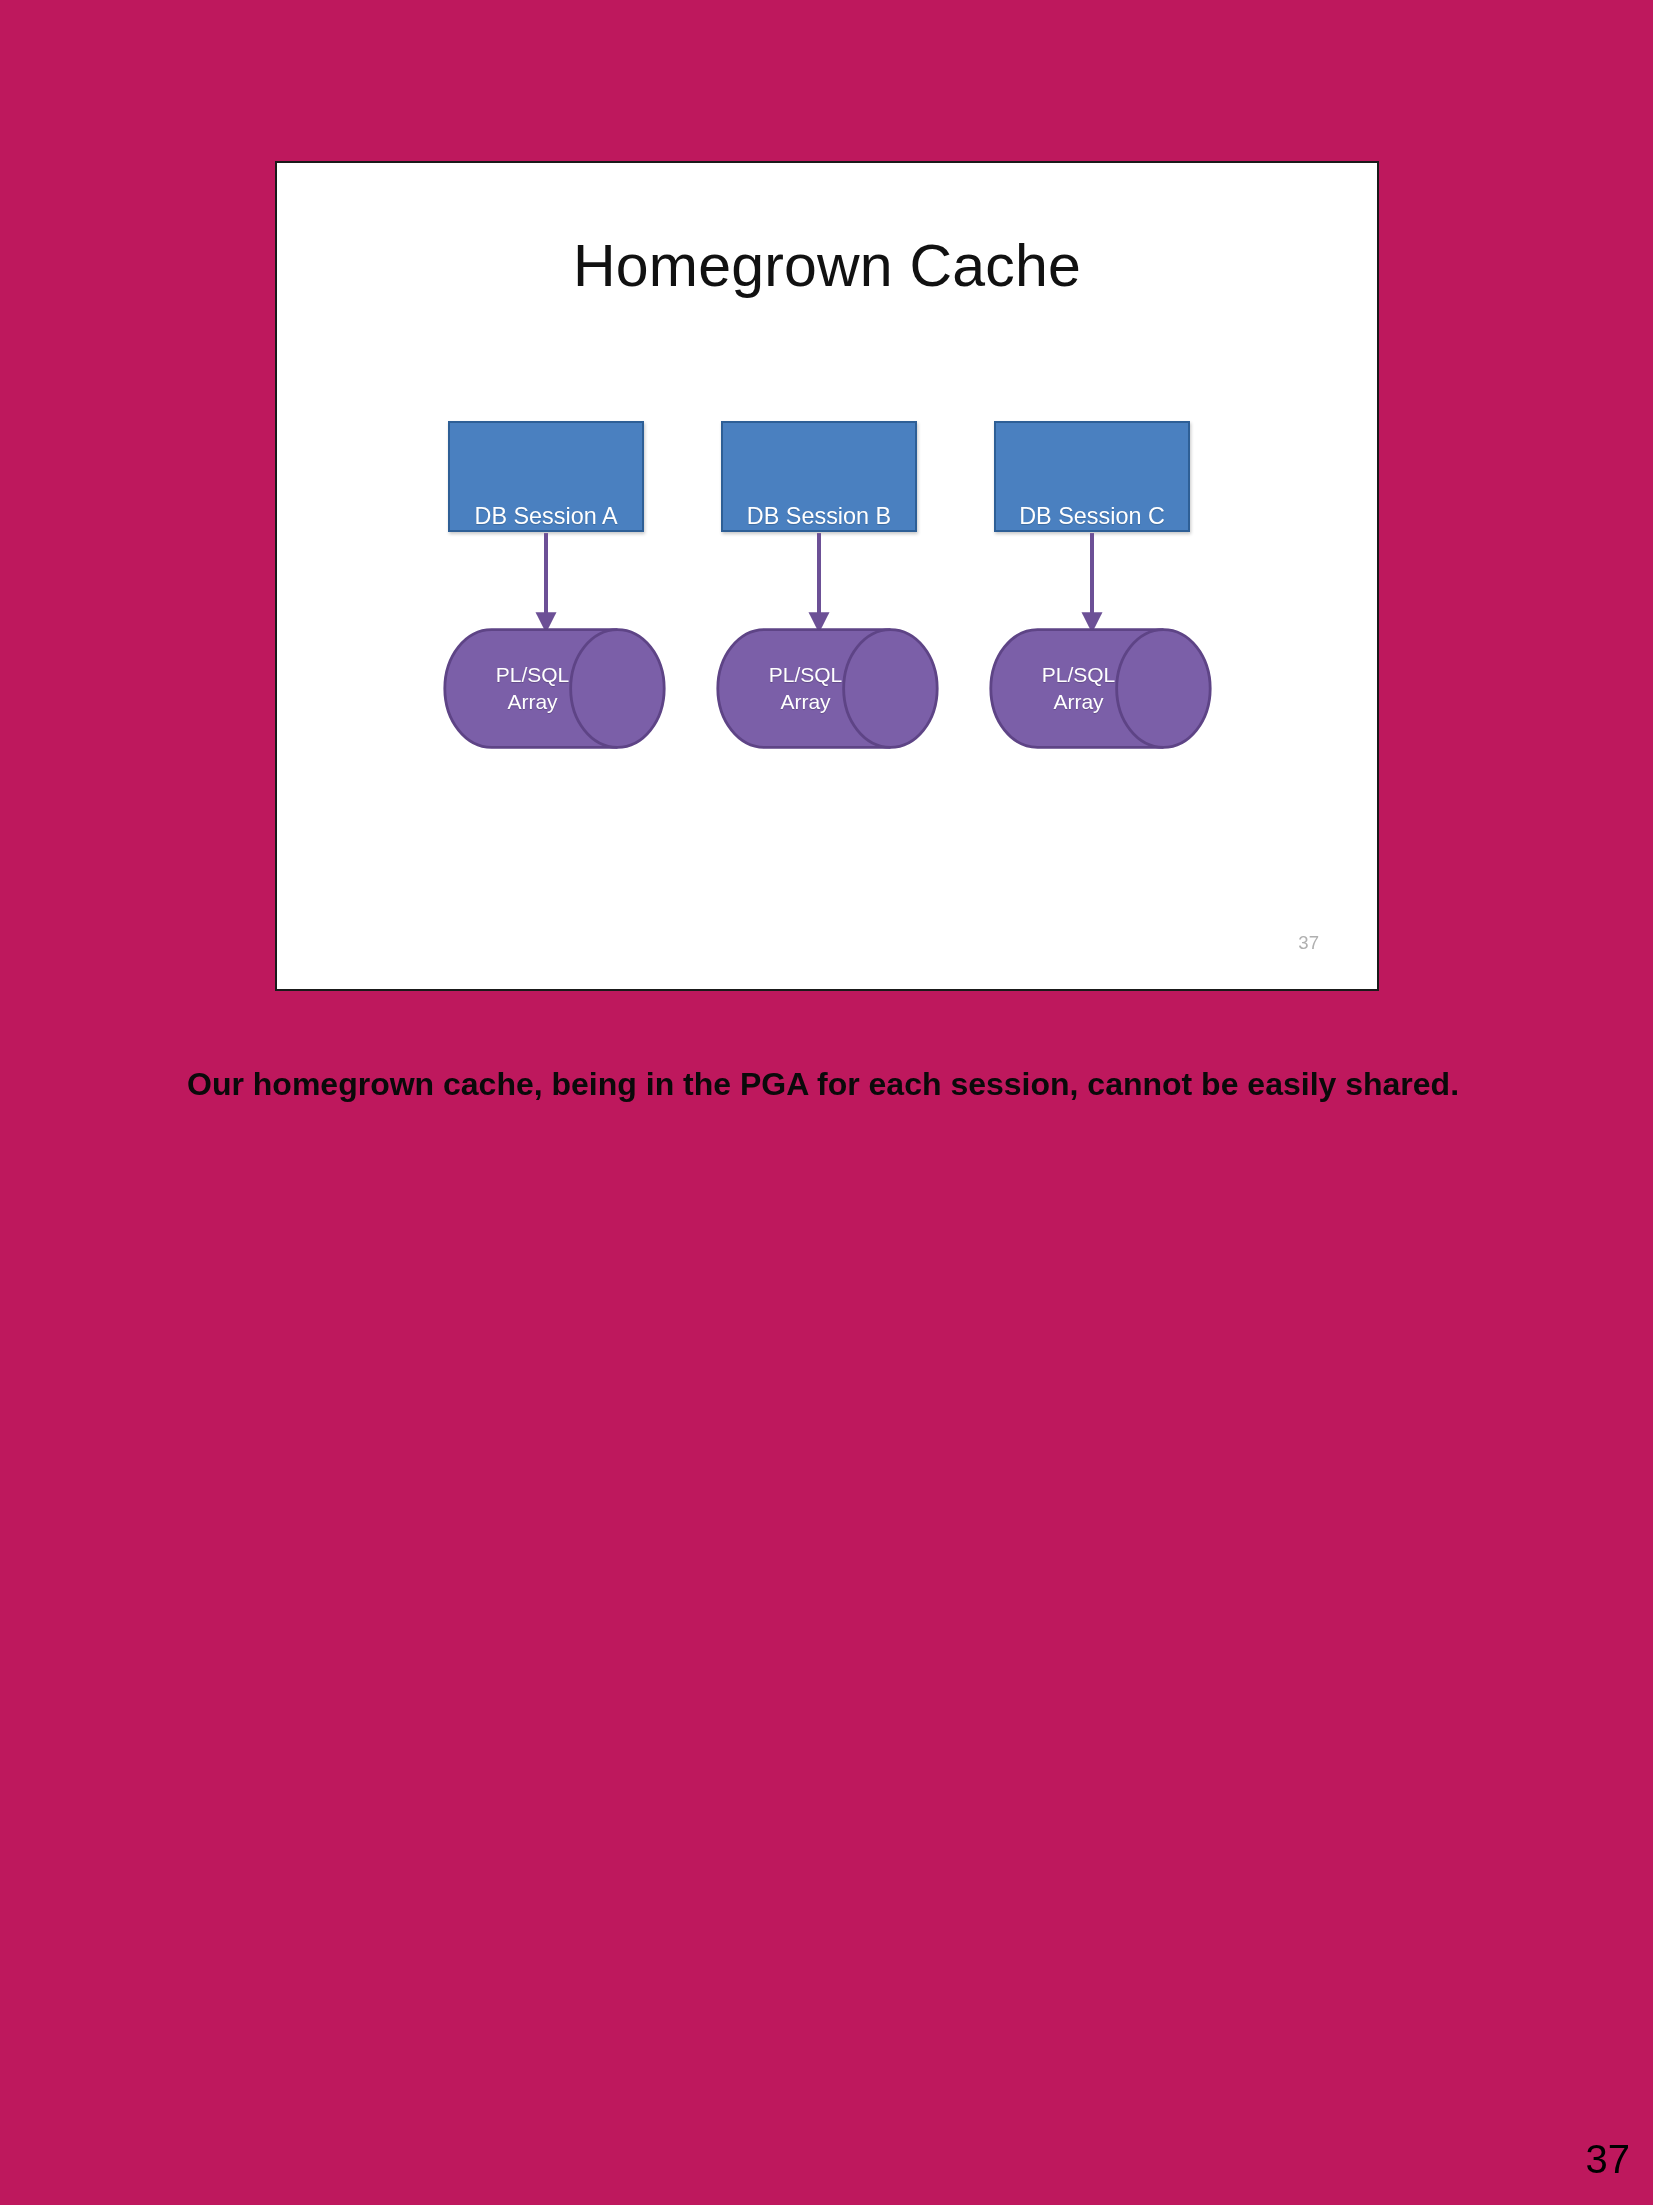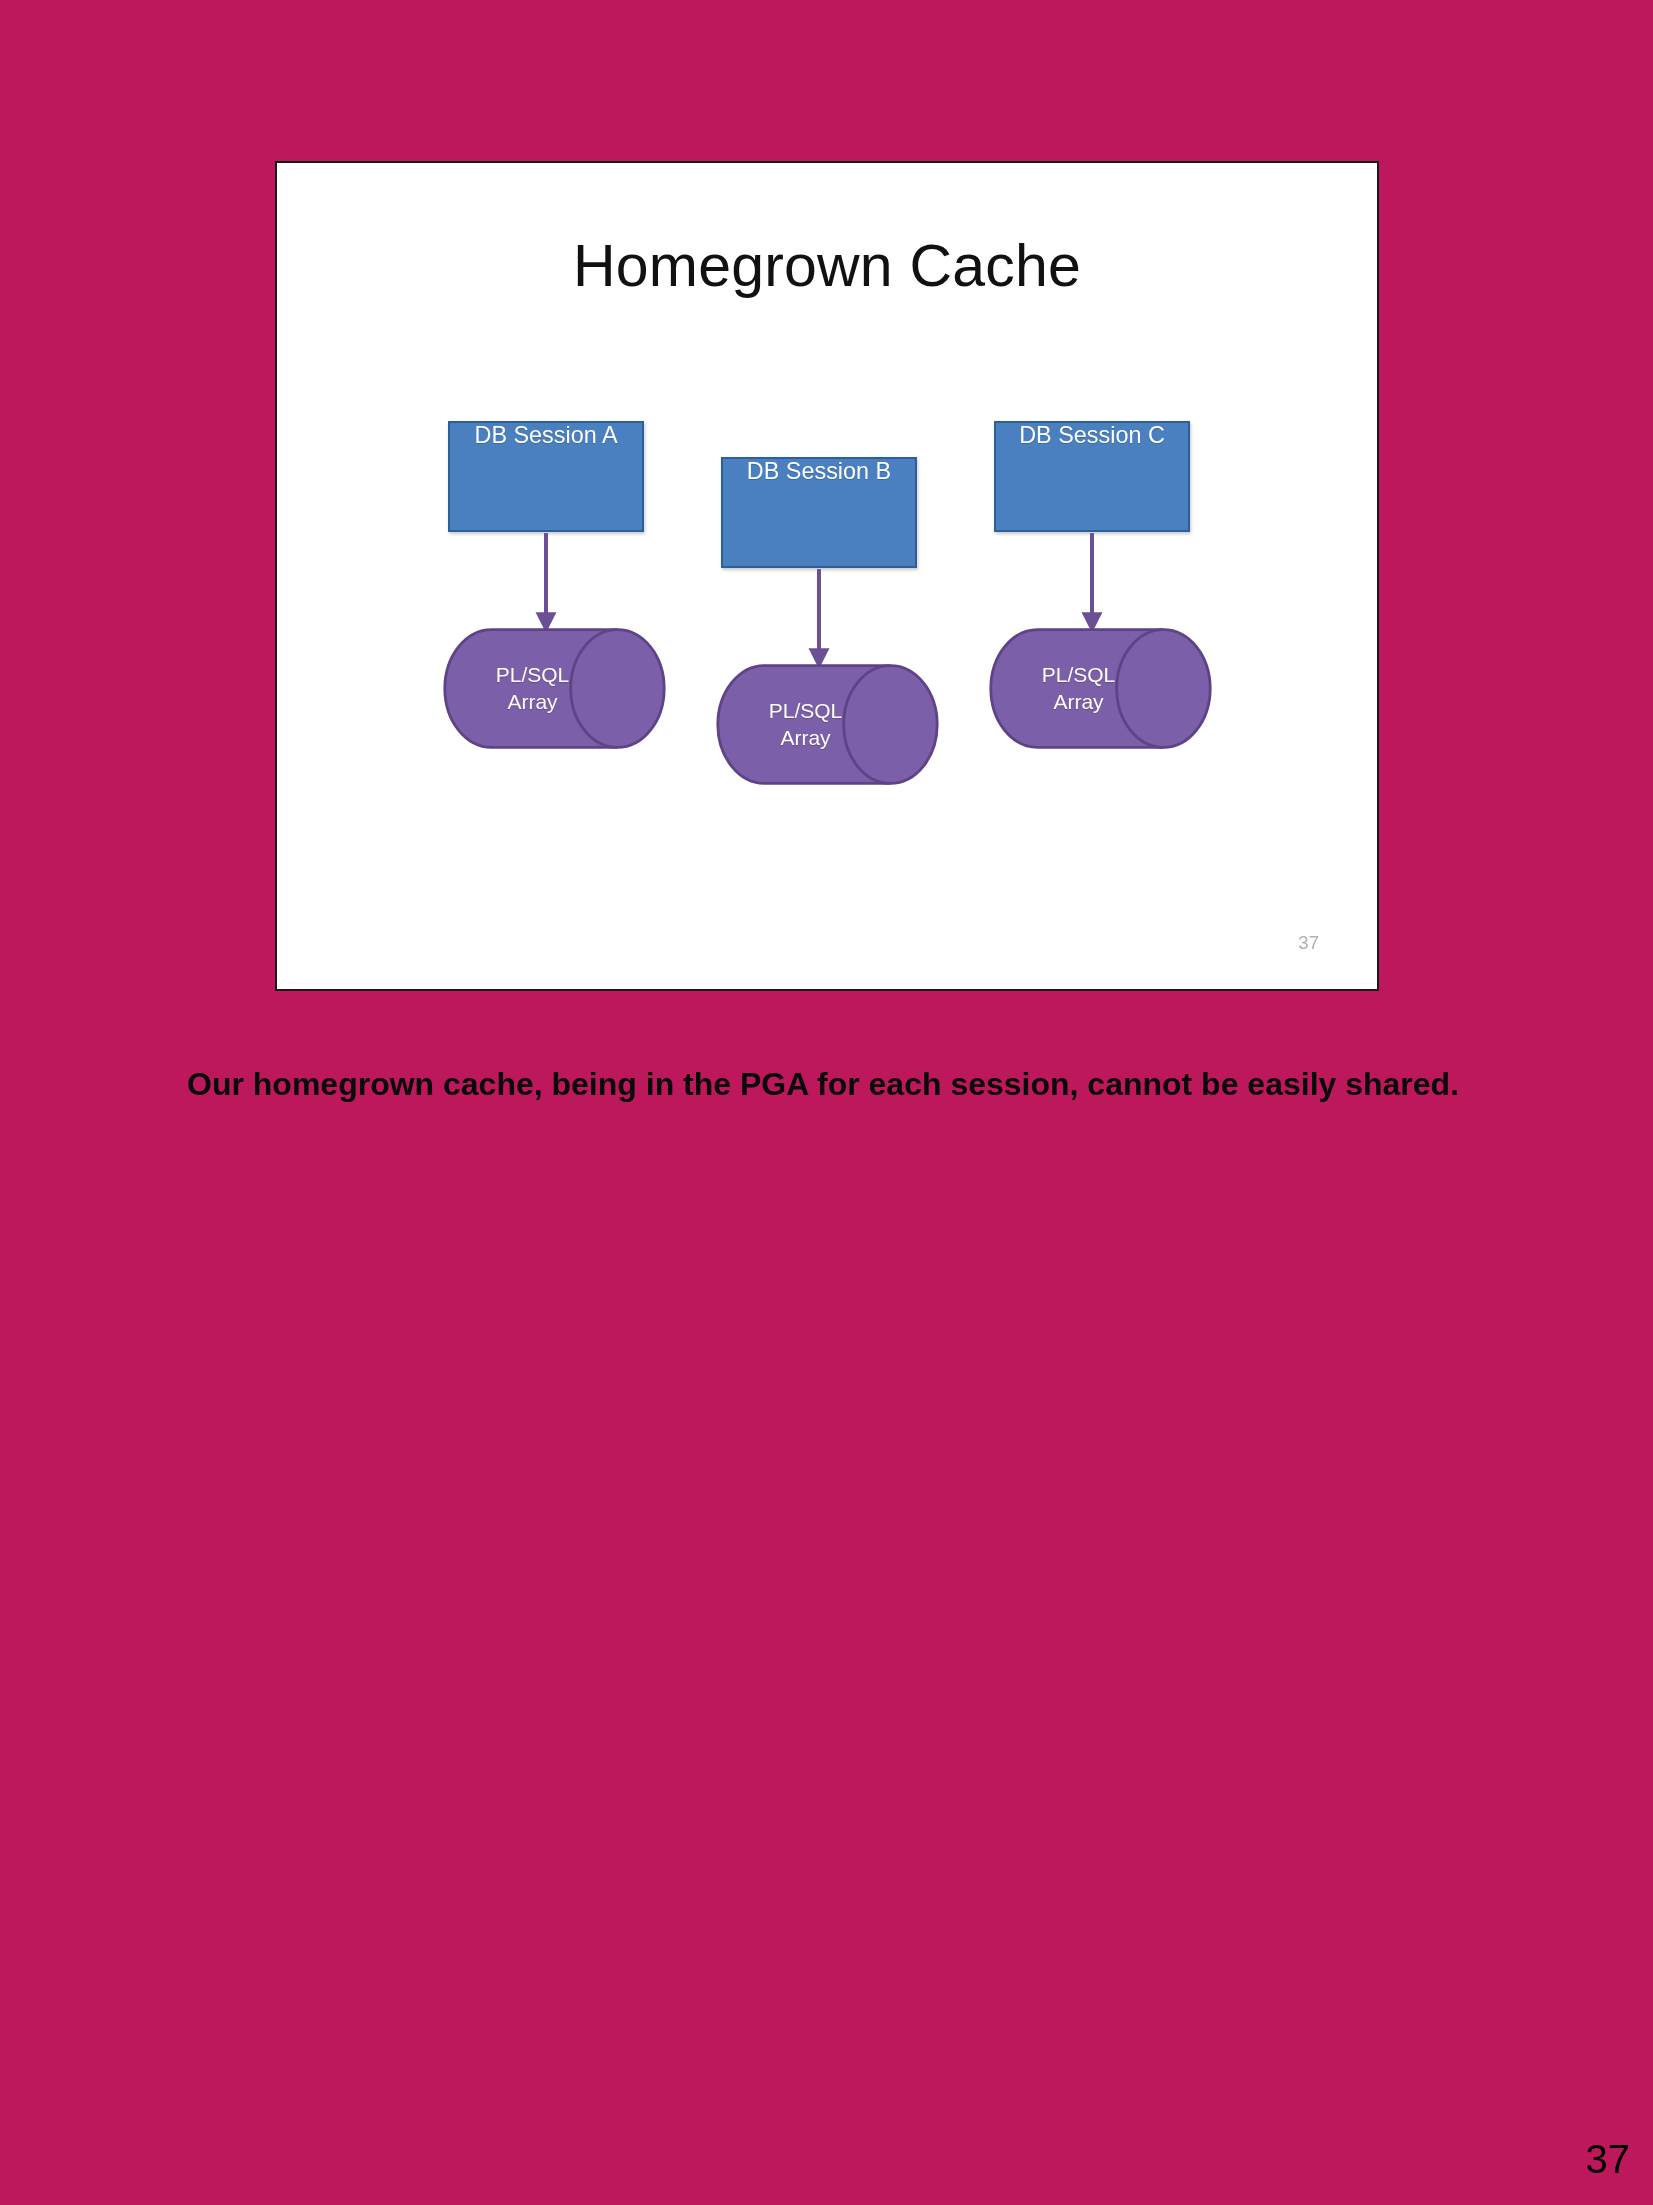--- a/index.html
+++ b/index.html
@@ -60,35 +60,35 @@
     height: 100%;
   }
 
   .column {
     position: absolute;
     top: 0;
     width: 279px;
     height: 100%;
   }
   .column.col-0 { left: 158px; }
-  .column.col-1 { left: 431px; margin-top: 36px; }
+  .column.col-1 { left: 431px; }
   .column.col-2 { left: 704px; }
 
   
   .session-box {
     position: absolute;
     left: 13px;
     top: 258px;
     width: 196px;
     height: 111px;
     background: #4A80C0;
     border: 2.4px solid #2E5F96;
     box-sizing: border-box;
     display: flex;
-    align-items: flex-start;
+    align-items: flex-end;
     justify-content: center;
     box-shadow: 0.8px 1.6px 3.2px rgba(0,0,0,0.22);
   }
   .session-box .session-label {
     color: #ffffff;
     font-size: 23.4px;
     font-weight: 400;
     line-height: 1.1;
     text-align: center;
     white-space: nowrap;

